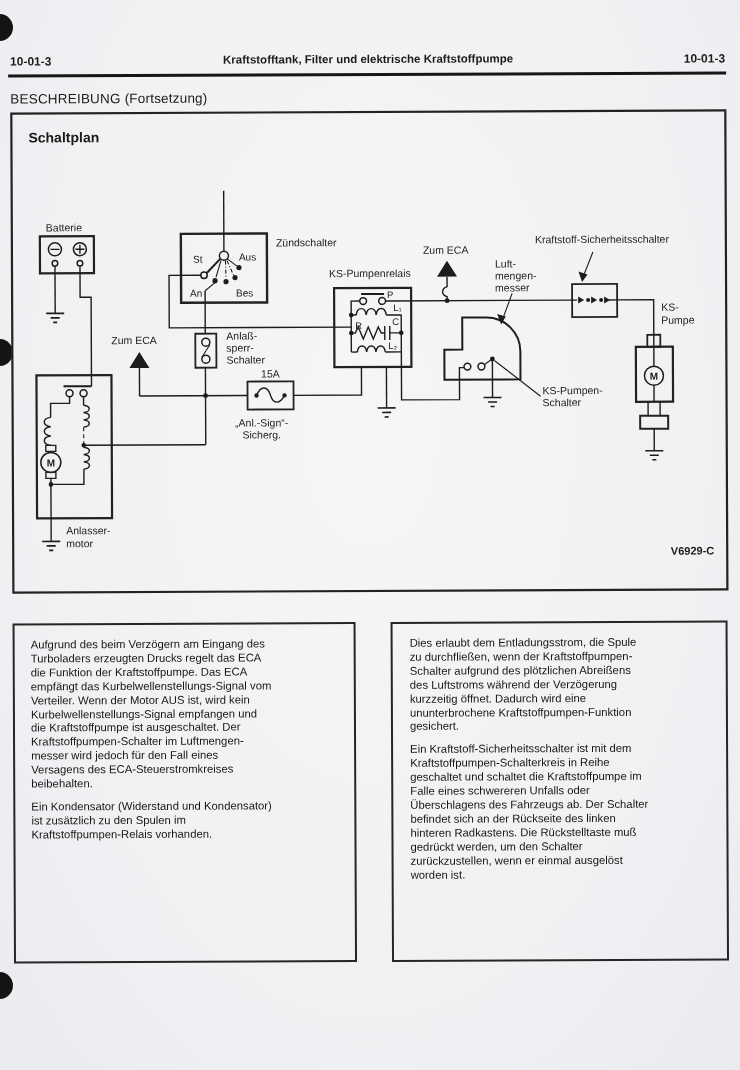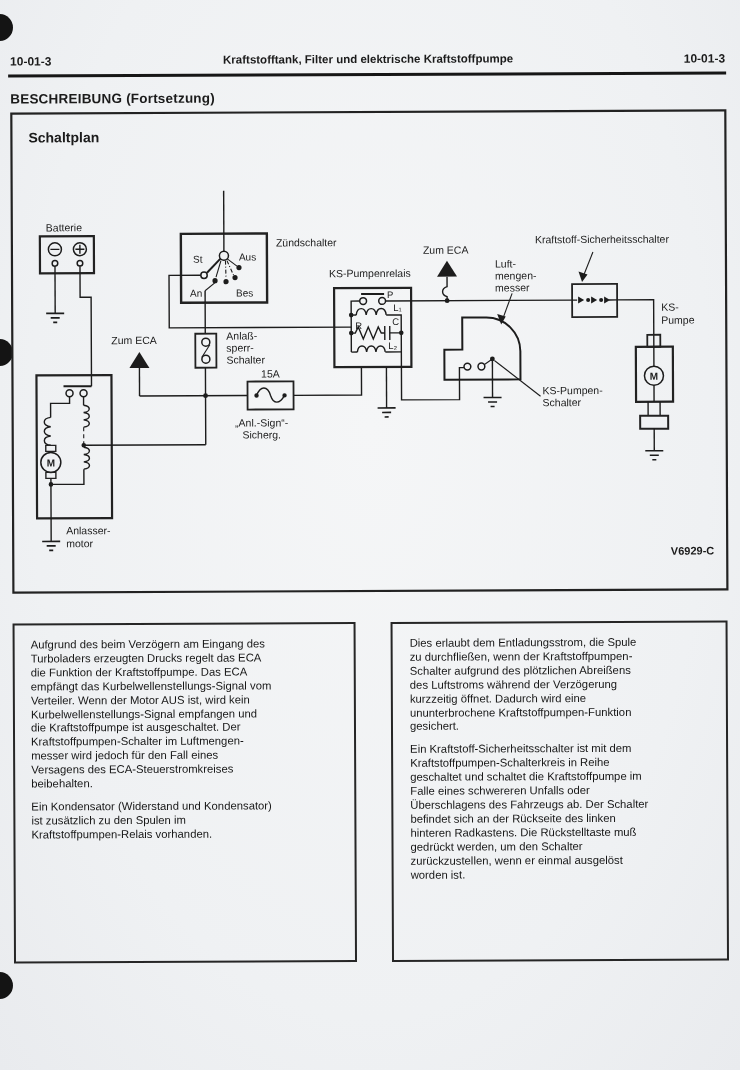--- a/index.html
+++ b/index.html
@@ -8,21 +8,21 @@
     background:radial-gradient(ellipse at 50% 40%, #f5f6f7 0%, #eff1f3 65%, #e9ebee 100%);
     font-family:"Liberation Sans","DejaVu Sans",sans-serif;color:#1b1b1b;
   }
   .punch{position:absolute;background:#141414;border-radius:50%;width:27px;height:27px;left:-14px;}
   .tilt{position:absolute;left:0;top:0;width:740px;height:1070px;
         transform:rotate(-0.25deg);transform-origin:370px 500px;}
   .hdr-left{position:absolute;left:12px;top:53px;font-size:12px;font-weight:bold;}
   .hdr-right{position:absolute;right:13px;top:53px;font-size:12px;font-weight:bold;}
   .hdr-title{position:absolute;left:0;top:53px;width:740px;text-align:center;font-size:11.5px;font-weight:bold;}
   .hdr-rule{position:absolute;left:10px;top:73px;width:718px;height:3px;background:#161616;}
-  .section-heading{position:absolute;left:12px;top:90px;font-size:13.5px;font-weight:bold;letter-spacing:.2px;}
+  .section-heading{position:absolute;left:12px;top:90px;font-size:13.5px;font-weight:normal;letter-spacing:.2px;}
   .diagram-svg{position:absolute;left:0;top:0;}
   .notes{position:absolute;border:2px solid #262626;box-sizing:border-box;
          font-size:11.3px;line-height:13.9px;color:#161616;}
   .notes p{white-space:pre-line;margin:0 0 9px 0;}
   .notes-left{left:12px;top:622px;width:343px;height:340px;padding:13px 8px 0 16px;}
   .notes-right{left:390px;top:622px;width:337px;height:340px;padding:13px 8px 0 17px;}
   svg text{font-family:"Liberation Sans","DejaVu Sans",sans-serif;fill:#1b1b1b;font-size:10.5px;}
   svg .big{font-size:14px;font-weight:bold;}
   svg .code{font-size:11px;font-weight:bold;}
   svg .pos{font-size:10px;}

